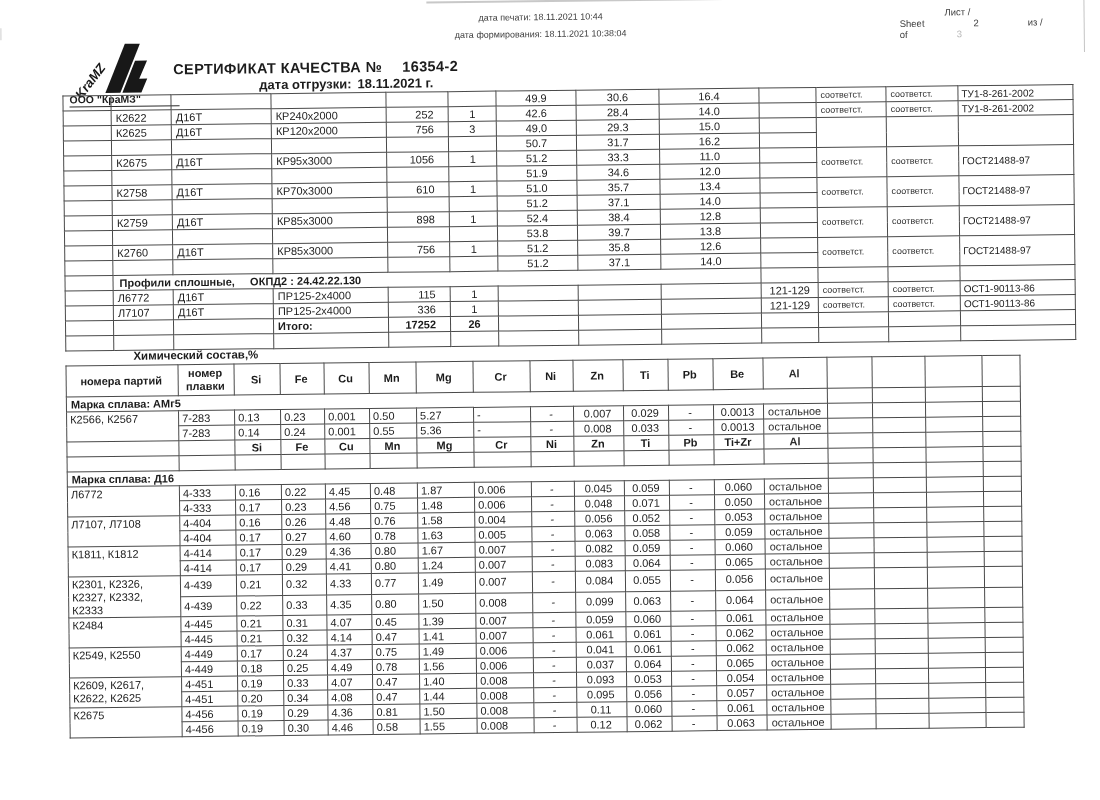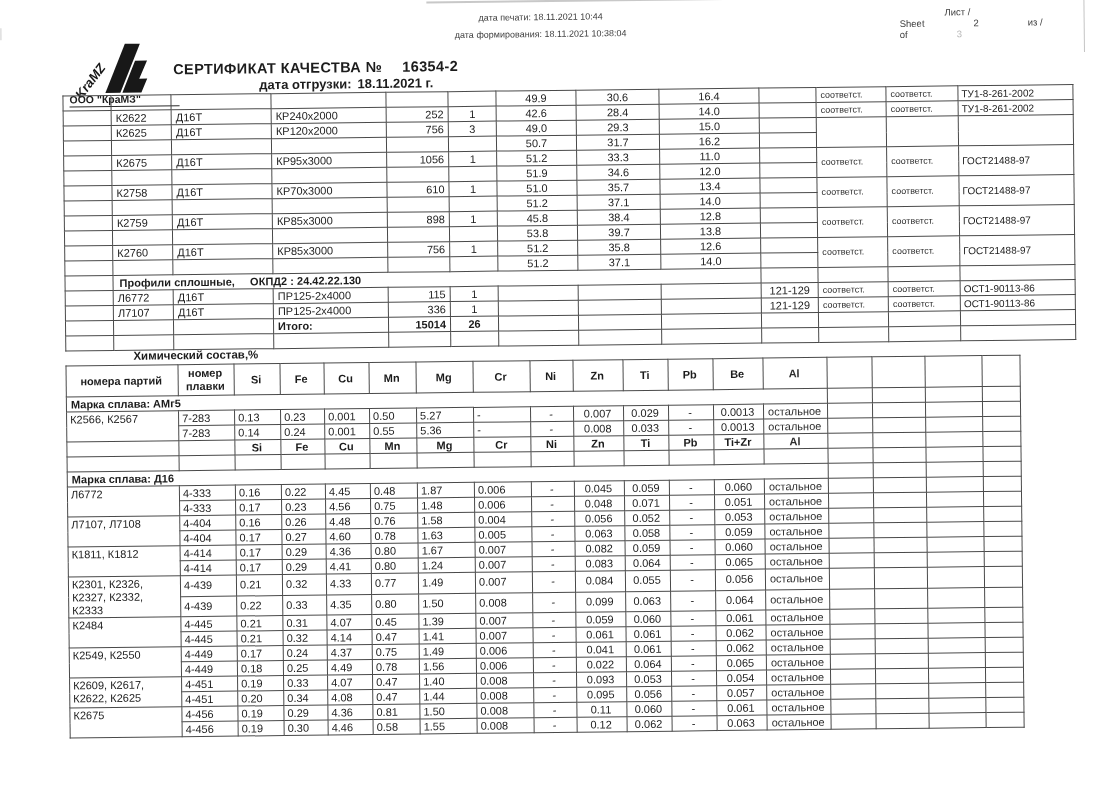--- a/index.html
+++ b/index.html
@@ -31,21 +31,21 @@
   .ship-date .val{margin-left:6px;}
 
   
   table{border-collapse:collapse;table-layout:fixed;}
   td{border:1px solid #4a4a4a;overflow:hidden;vertical-align:middle;padding:0 2px;white-space:pre-line;}
 
   
   .ship{position:absolute;left:65px;top:90px;width:1010px;border:1.6px solid #3a3a3a;font-size:11px;}
   .ship td{height:14px;line-height:13px;}
   .ship td.c1,.ship td.c2,.ship td.c3{text-align:left;padding-left:4px;}
-  .ship td.c4{text-align:right;padding-right:4px;}
+  .ship td.c4{text-align:right;padding-right:14px;}
   .ship td.c5{text-align:center;}
   .ship td.c6,.ship td.c7,.ship td.c8,.ship td.c9{text-align:center;}
   .ship td.c10,.ship td.c11{font-size:9px;text-align:left;padding-left:4px;color:#2e2e2e;}
   .ship td.c12{font-size:10px;text-align:left;padding-left:3px;}
   .ship td.band{font-weight:bold;text-align:left;padding-left:6px;font-size:11px;}
   .ship td.b{font-weight:bold;}
 
   
   .chem-title{position:absolute;left:133px;top:345px;font-size:11.5px;font-weight:bold;}
   .chem{position:absolute;left:65px;top:360px;width:954px;border:1.6px solid #3a3a3a;font-size:11px;}
@@ -220,21 +220,21 @@
           <td class="c8">14.0</td>
           <td class="c9"></td>
         </tr>
         <tr>
           <td class="c0"></td>
           <td class="c1">К2759</td>
           <td class="c2">Д16Т</td>
           <td class="c3">КР85x3000</td>
           <td class="c4">898</td>
           <td class="c5">1</td>
-          <td class="c6">45.8</td>
+          <td class="c6">52.4</td>
           <td class="c7">38.4</td>
           <td class="c8">12.8</td>
           <td class="c9"></td>
           <td rowspan="2" class="c10">соответст.</td>
           <td rowspan="2" class="c11">соответст.</td>
           <td rowspan="2" class="c12">ГОСТ21488-97</td>
         </tr>
         <tr>
           <td class="c0"></td>
           <td class="c1"></td>
@@ -310,21 +310,21 @@
           <td class="c9">121-129</td>
           <td class="c10">соответст.</td>
           <td class="c11">соответст.</td>
           <td class="c12">ОСТ1-90113-86</td>
         </tr>
         <tr>
           <td class="c0"></td>
           <td class="c1"></td>
           <td class="c2"></td>
           <td class="c3 b">Итого:</td>
-          <td class="c4 b">15014</td>
+          <td class="c4 b">17252</td>
           <td class="c5 b">26</td>
           <td class="c6"></td>
           <td class="c7"></td>
           <td class="c8"></td>
           <td class="c9"></td>
           <td class="c10"></td>
           <td class="c11"></td>
           <td class="c12"></td>
         </tr>
         <tr>
@@ -508,21 +508,21 @@
           <td class="c2">0.17</td>
           <td class="c3">0.23</td>
           <td class="c4">4.56</td>
           <td class="c5">0.75</td>
           <td class="c6">1.48</td>
           <td class="c7">0.006</td>
           <td class="c8">-</td>
           <td class="c9">0.048</td>
           <td class="c10">0.071</td>
           <td class="c11">-</td>
-          <td class="c12">0.051</td>
+          <td class="c12">0.050</td>
           <td class="c13">остальное</td>
           <td class="c14"></td>
           <td class="c15"></td>
           <td class="c16"></td>
           <td class="c17"></td>
         </tr>
         <tr>
           <td rowspan="2" class="c0 lab">Л7107, Л7108</td>
           <td class="c1">4-404</td>
           <td class="c2">0.16</td>
@@ -702,21 +702,21 @@
         </tr>
         <tr>
           <td class="c1">4-449</td>
           <td class="c2">0.18</td>
           <td class="c3">0.25</td>
           <td class="c4">4.49</td>
           <td class="c5">0.78</td>
           <td class="c6">1.56</td>
           <td class="c7">0.006</td>
           <td class="c8">-</td>
-          <td class="c9">0.022</td>
+          <td class="c9">0.037</td>
           <td class="c10">0.064</td>
           <td class="c11">-</td>
           <td class="c12">0.065</td>
           <td class="c13">остальное</td>
           <td class="c14"></td>
           <td class="c15"></td>
           <td class="c16"></td>
           <td class="c17"></td>
         </tr>
         <tr>

